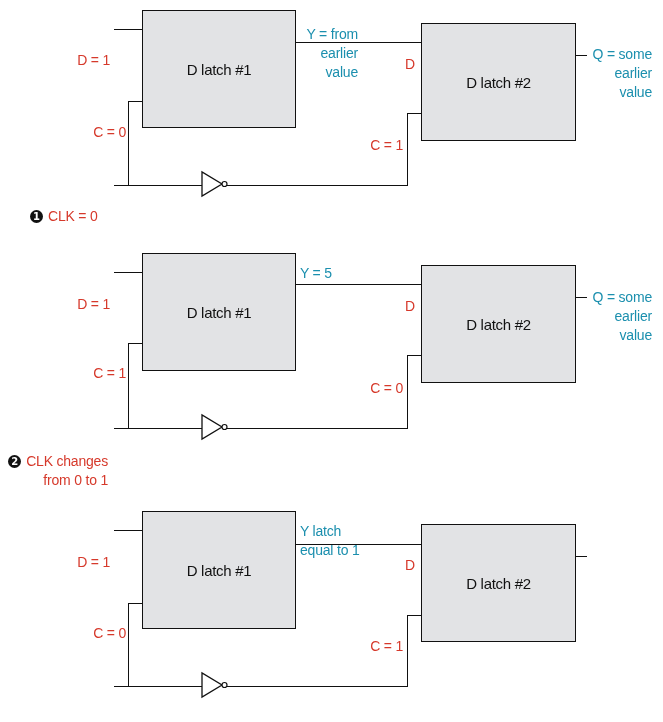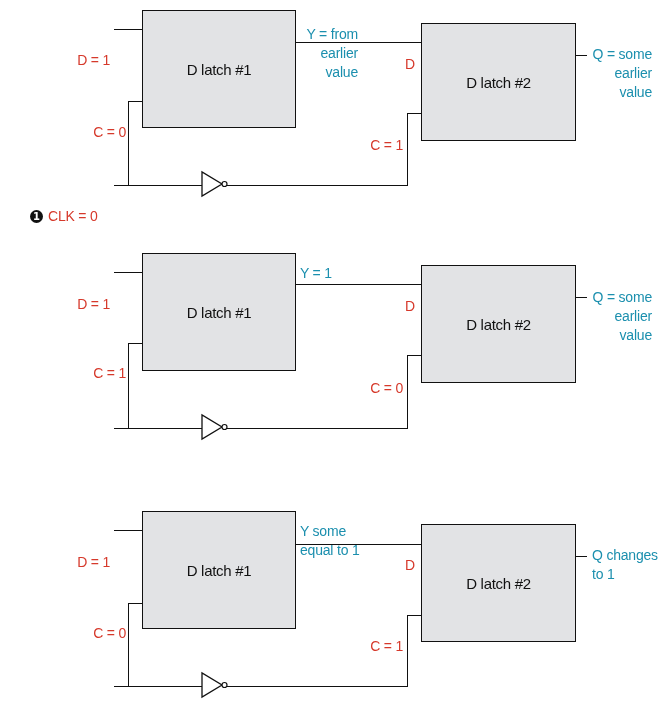--- a/index.html
+++ b/index.html
@@ -70,22 +70,26 @@
 <div class="panel" style="top:243px;">
   <div class="box" style="left:142px; top:10px; width:154px; height:118px;">
     <div class="box-label">D latch #1</div>
   </div>
   <div class="box" style="left:421px; top:22px; width:155px; height:118px;">
     <div class="box-label">D latch #2</div>
   </div>
 
   <div class="lbl red right" style="right:553px; top:20px;">D = 1</div>
   <div class="lbl red right" style="right:537px; top:89px;">C = 1</div>
+  <div class="lbl red right" style="right:555px; top:177px;">
+    <div><span class="step-badge">2</span><span>CLK changes</span></div>
+    <div>from 0 to 1</div>
+  </div>
   <div class="lbl teal" style="left:300px; top:21px;">
-    <div>Y = 1</div>
+    <div>Y = 5</div>
   </div>
   <div class="lbl red" style="left:405px; top:22px;">D</div>
   <div class="lbl red right" style="right:260px; top:104px;">C = 0</div>
   <div class="lbl teal right" style="left:588px; top:45px; width:64px;">
     <div>Q = some</div>
     <div>earlier</div>
     <div>value</div>
   </div>
 
   <div class="wire h" style="left:114px; top:29px; width:28px;"></div>
@@ -107,29 +111,25 @@
   <div class="box" style="left:142px; top:10px; width:154px; height:118px;">
     <div class="box-label">D latch #1</div>
   </div>
   <div class="box" style="left:421px; top:23px; width:155px; height:118px;">
     <div class="box-label">D latch #2</div>
   </div>
 
   <div class="lbl red right" style="right:553px; top:20px;">D = 1</div>
   <div class="lbl red right" style="right:537px; top:91px;">C = 0</div>
   <div class="lbl teal" style="left:300px; top:21px;">
-    <div>Y some</div>
+    <div>Y latch</div>
     <div>equal to 1</div>
   </div>
   <div class="lbl red" style="left:405px; top:23px;">D</div>
   <div class="lbl red right" style="right:260px; top:104px;">C = 1</div>
-  <div class="lbl teal" style="left:592px; top:45px;">
-    <div>Q changes</div>
-    <div>to 1</div>
-  </div>
 
   <div class="wire h" style="left:114px; top:29px; width:28px;"></div>
   <div class="wire h" style="left:128px; top:102px; width:14px;"></div>
   <div class="wire v" style="left:128px; top:102px; height:83px;"></div>
   <div class="wire h" style="left:114px; top:184.5px; width:88px;"></div>
   <svg class="inv" style="left:202px; top:172px;" width="26" height="26">
     <polygon points="0,0 0,24 20,12" fill="#fff" stroke="#111" stroke-width="1.3"></polygon>
     <circle cx="22.5" cy="12" r="2.5" fill="#fff" stroke="#111" stroke-width="1.2"></circle>
   </svg>
   <div class="wire h" style="left:227px; top:184.5px; width:181px;"></div>

